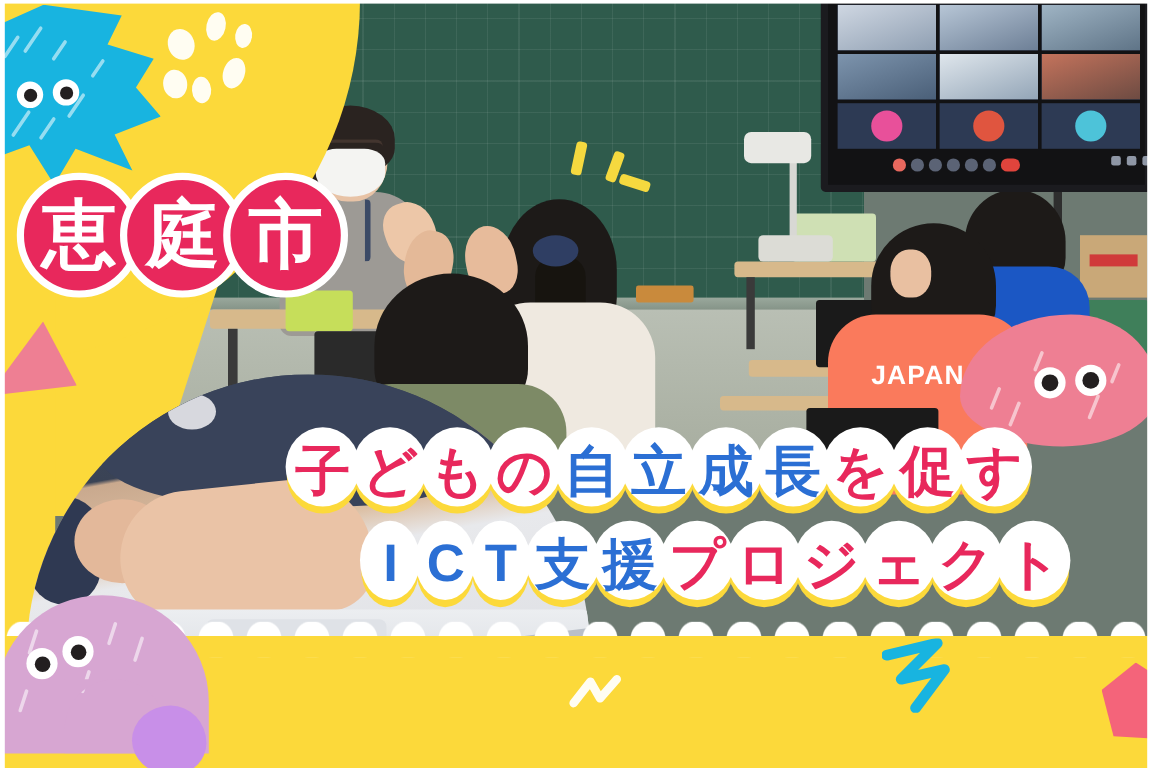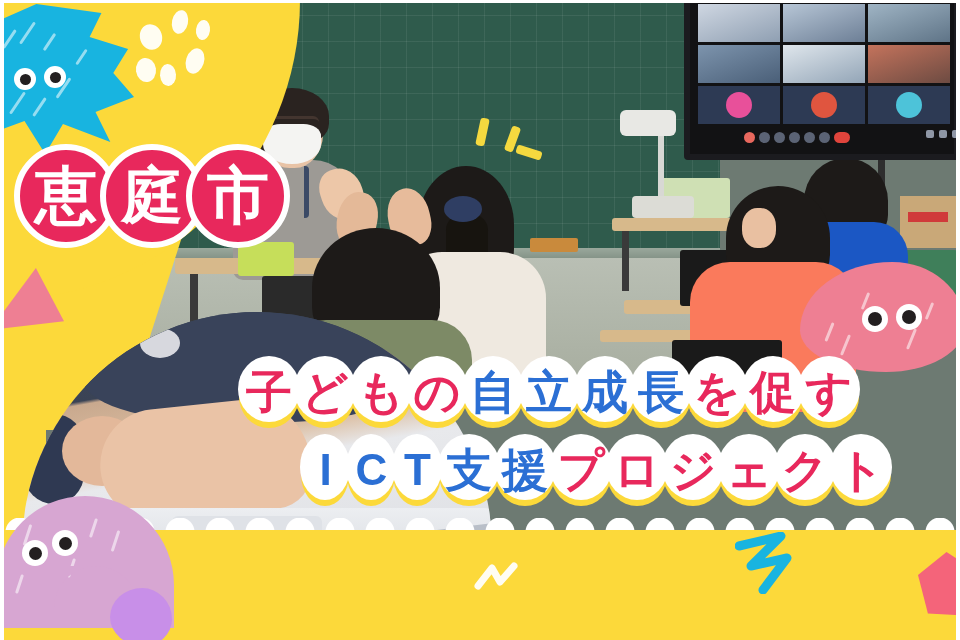--- a/index.html
+++ b/index.html
@@ -337,20 +337,21 @@
     <div class="student-head" id="stu-d-head"></div>
     <div id="stu-d-body"></div>
 
     <div class="laptop-screen" id="lap1">
       
     </div>
 
     <div class="student-head" id="stu-c-head"></div>
     <div id="stu-c-hand"></div>
     <div id="stu-c-body"></div>
+    <div id="stu-c-label">JAPAN</div>
 
     <div class="laptop-screen" id="lap2">
       
     </div>
 
     <div id="display">
       <div id="grid">
         <div class="tile">
             <div class="tile-photo" style="background:linear-gradient(160deg,#cfd7e2,#8f9fb2)"></div>
           </div>

